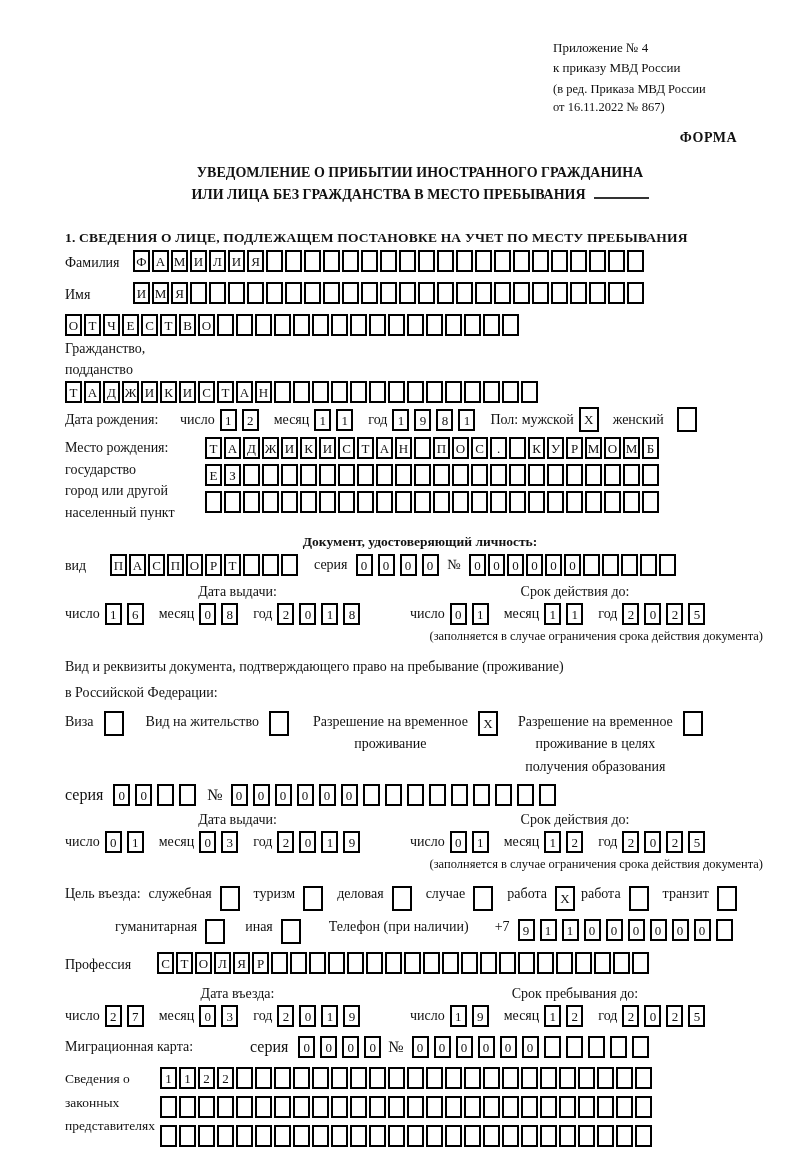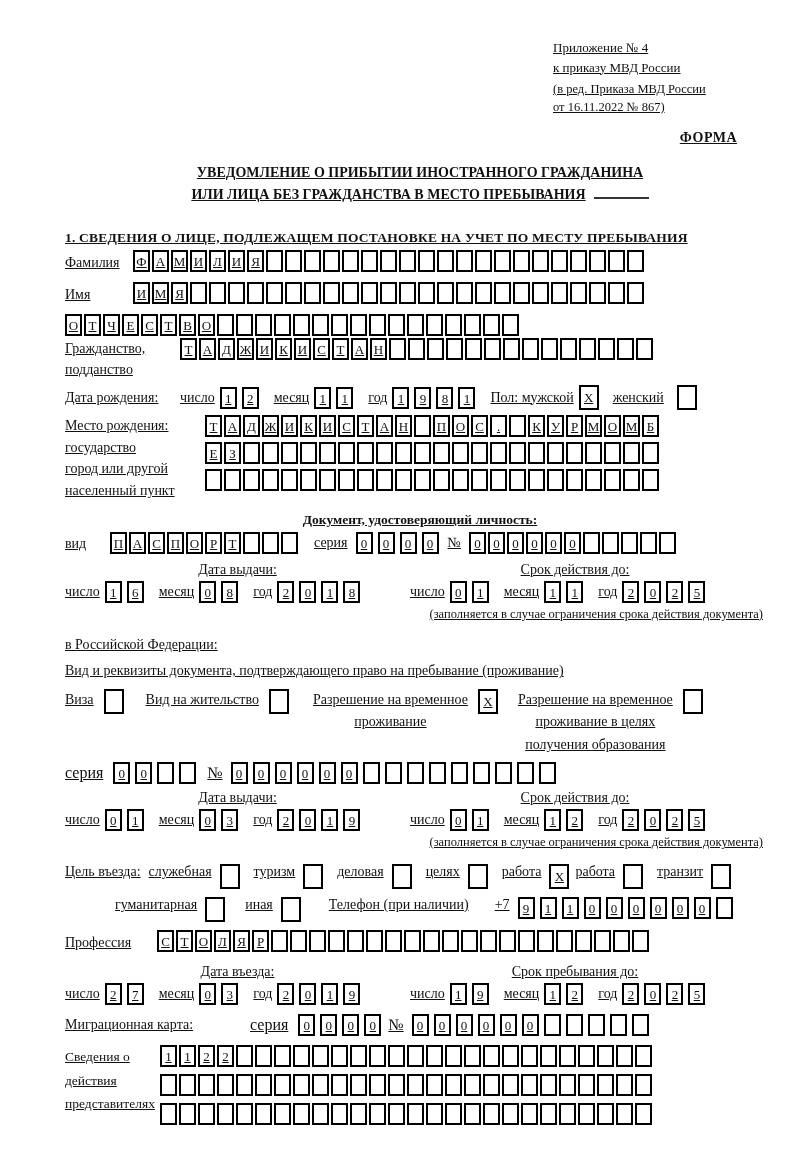--- a/index.html
+++ b/index.html
@@ -5,21 +5,20 @@
   * { box-sizing: border-box; margin: 0; padding: 0; }
   html,body { background:#fff; }
   .page {
     position: relative;
     width: 800px; height: 1163px;
     background: #fff;
     font-family: "Liberation Serif", "DejaVu Serif", serif;
     color: #111;
     padding: 38px 25px 0 65px;
     overflow: hidden;
-    text-decoration: underline;
   }
   .hdr-block { margin-left: 488px; font-size: 13px; line-height: 1.5; }
   .hdr-block .sub { font-size: 12.5px; margin-top: 3px; line-height: 1.45; }
   .forma { text-align: right; padding-right: 38px; font-weight: bold; font-size: 14px; margin-top: 14px; letter-spacing: .5px; }
   .title { text-align: center; font-weight: bold; font-size: 14px; margin-top: 16px; line-height: 1.55; }
   .blank-line { display: inline-block; width: 55px; border-bottom: 2px solid #333; height: 1em; vertical-align: baseline; margin-left: 8px; }
   .sec-head { font-weight: bold; font-size: 13.5px; margin-top: 24px; letter-spacing: .2px; }
 
   .row { display: flex; align-items: flex-start; margin-top: 7px; }
   .lbl { font-size: 14px; line-height: 25px; flex-shrink: 0; }
@@ -168,21 +167,21 @@
         <span class="cell"></span>
         <span class="cell"></span>
         <span class="cell"></span>
         <span class="cell"></span>
         <span class="cell"></span>
         <span class="cell"></span>
         <span class="cell"></span>
       </div>
   </div>
 
-  <div class="row" style="margin-top:2px;">
+  <div class="row" style="margin-top:2px;flex-direction:column;">
     <div class="lbl-block" style="width:115px;">
       <div>Гражданство,</div>
       <div>подданство</div>
     </div>
     <div class="cells">
         <span class="cell">Т</span>
         <span class="cell">А</span>
         <span class="cell">Д</span>
         <span class="cell">Ж</span>
         <span class="cell">И</span>
@@ -408,22 +407,22 @@
           <span class="cell">2</span>
           <span class="cell">0</span>
           <span class="cell">2</span>
           <span class="cell">5</span>
         </span>
     </div>
   </div>
   <div class="note-r">(заполняется в случае ограничения срока действия документа)</div>
 
   <div class="para">
+    <div>Вид и реквизиты документа, подтверждающего право на пребывание (проживание)</div>
     <div>в Российской Федерации:</div>
-    <div>Вид и реквизиты документа, подтверждающего право на пребывание (проживание)</div>
   </div>
 
   <div class="permits">
     <div class="permit-item">
       <div class="txt">Виза</div>
       <span class="cb">
           <span class="cell"></span>
         </span>
     </div>
     <div class="permit-item" style="margin-left:22px;">
@@ -534,21 +533,21 @@
         <span class="cell"></span>
       </span>
     <span class="plbl">туризм</span>
     <span class="cb">
         <span class="cell"></span>
       </span>
     <span class="plbl">деловая</span>
     <span class="cb">
         <span class="cell"></span>
       </span>
-    <span class="plbl">целях</span>
+    <span class="plbl">случае</span>
     <span class="cb">
         <span class="cell"></span>
       </span>
     <span class="plbl">работа</span>
     <span class="cb" style="margin-right:6px;">
         <span class="cell">X</span>
       </span>
     <span class="plbl">работа</span>
     <span class="cb">
         <span class="cell"></span>
@@ -681,21 +680,21 @@
         <span class="cell"></span>
         <span class="cell"></span>
         <span class="cell"></span>
         <span class="cell"></span>
       </div>
   </div>
 
   <div class="legal">
     <div class="lbl-block">
       <div>Сведения о</div>
-      <div>действия</div>
+      <div>законных</div>
       <div>представителях</div>
 
     </div>
     <div class="legal-rows">
       <div class="cells">
           <span class="cell">1</span>
           <span class="cell">1</span>
           <span class="cell">2</span>
           <span class="cell">2</span>
           <span class="cell"></span>

